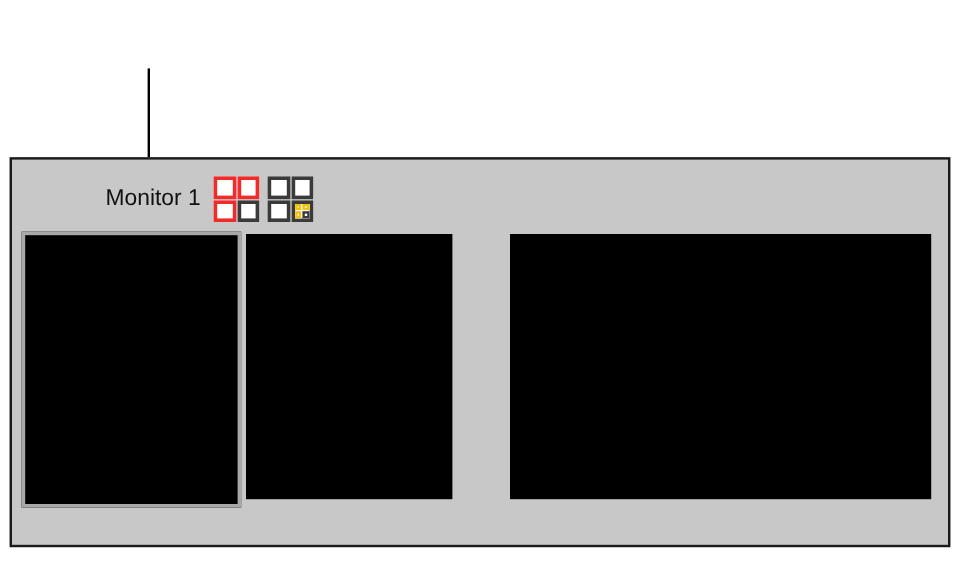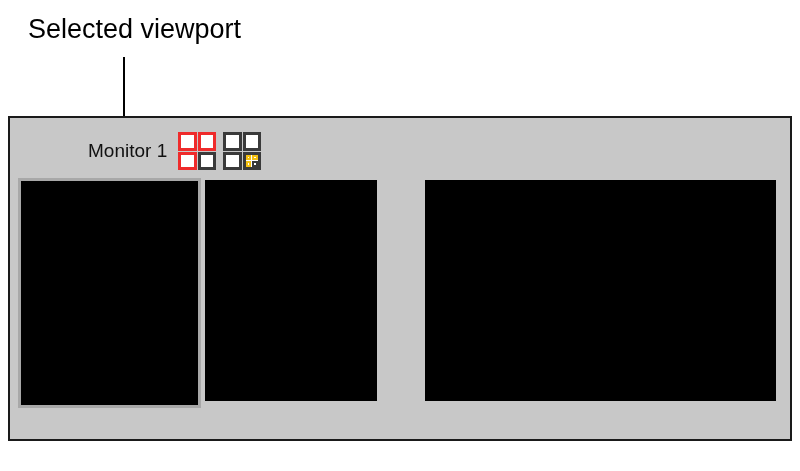--- a/index.html
+++ b/index.html
@@ -42,21 +42,21 @@
     top: 197px;
     width: 2px;
     height: 57px;
     background: #ffffff;
   }
 
   
   .panel {
     position: absolute;
     left: 8px;
-    top: 116px;
+    top: 131px;
     width: 784px;
     height: 325px;
     background: #c8c8c8;
     border: 2px solid #1a1a1a;
   }
 
   
   .monitor-group {
     position: absolute;
     top: 0;
@@ -149,21 +149,20 @@
   .vp-w-b { width: 172px; }
   .vp-w-c { width: 351px; }
 
   .spacer-2 { width: 4px; flex: 0 0 auto; }
 </style>
 </head>
 <body>
 
 <div id="root">
 
-  <div class="annotation-label">Selected viewport</div>
   <div class="leader-line"></div>
   <div class="leader-line-inner"></div>
 
   <div class="panel">
 
     <div class="monitor-group m1">
 
       <div class="monitor-header">
         <span class="monitor-label">Monitor 1</span>
 

